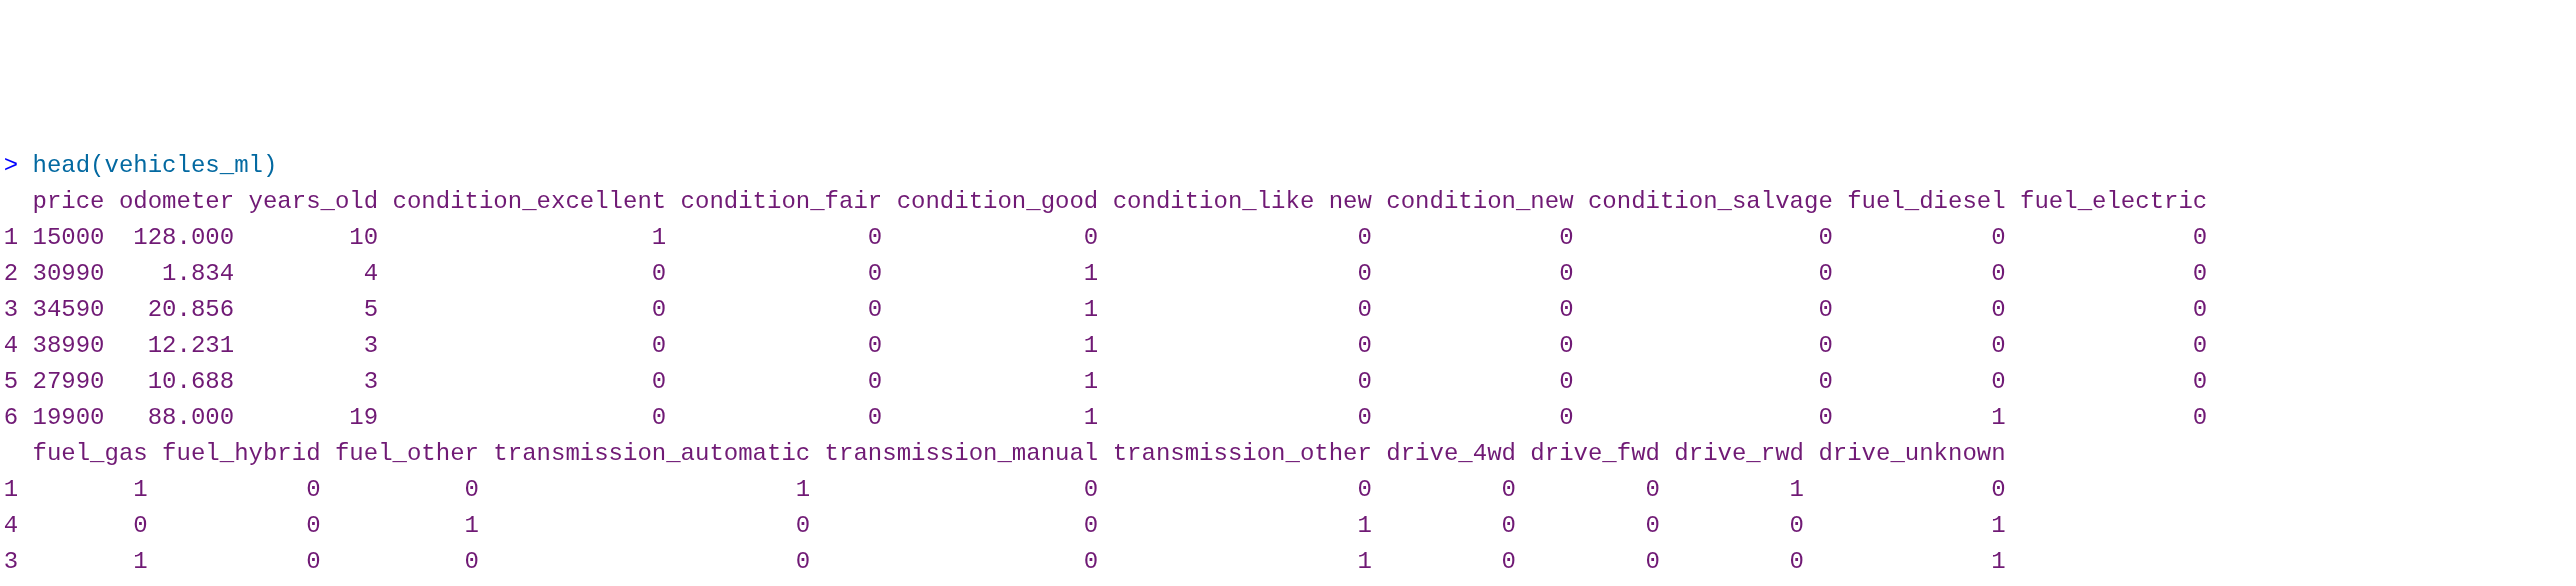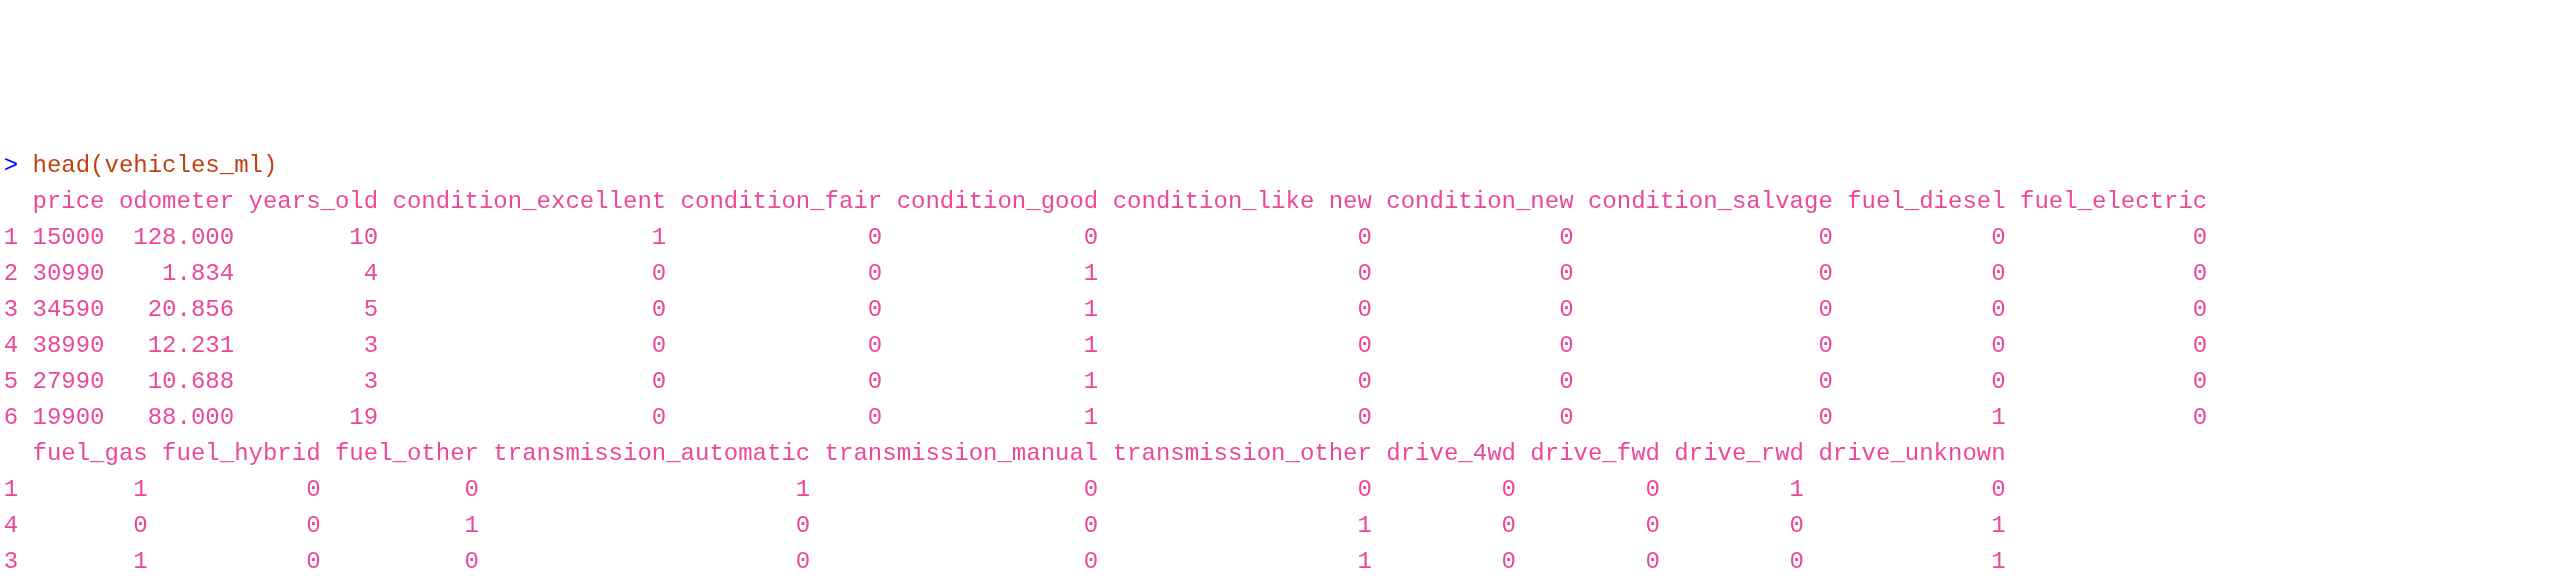--- a/index.html
+++ b/index.html
@@ -10,24 +10,24 @@
       font-size: 24px;
       line-height: 1.5;
       color: #000000;
       white-space: pre;
       overflow-x: auto;
     }
     .prompt {
       color: #0000ff;
     }
     .command {
-      color: #c2410c;
+      color: #0369a1;
     }
     .output {
-      color: #ec4899;
+      color: #701a75;
     }
   </style>
 </head>
 <body>
 
 
 
 <div><span class="prompt">&gt; </span><span class="command">head(vehicles_ml)</span>
 <span class="output">  price odometer years_old condition_excellent condition_fair condition_good condition_like new condition_new condition_salvage fuel_diesel fuel_electric</span>
 <span class="output">1 15000  128.000        10                   1              0              0                  0             0                 0           0             0</span>

